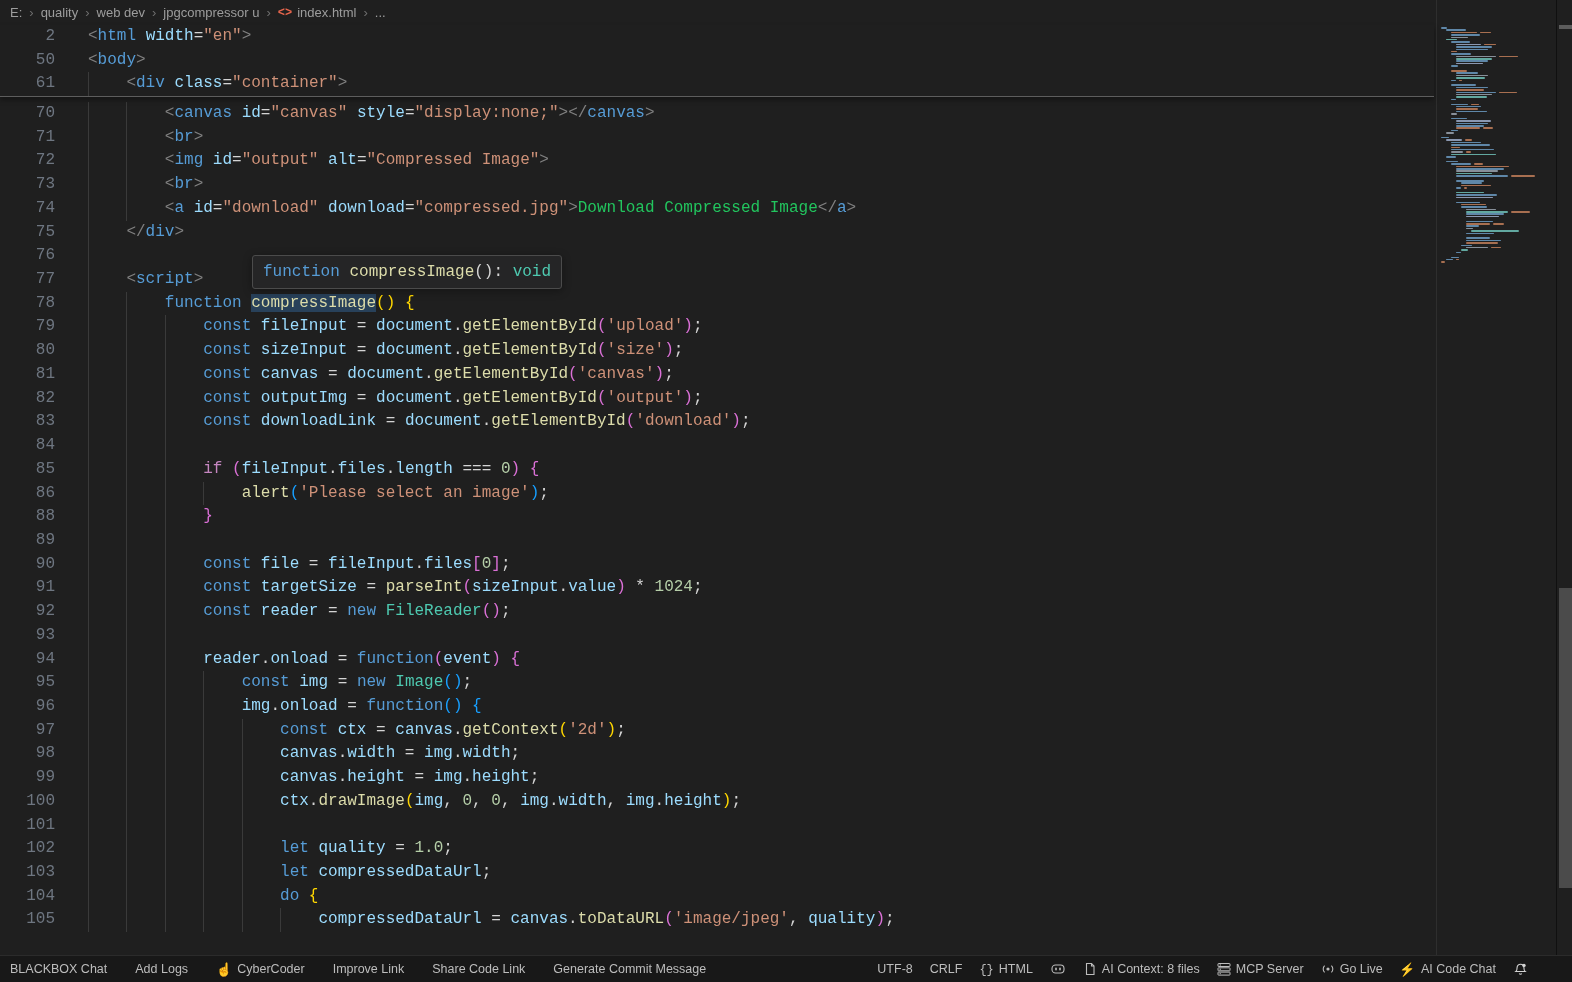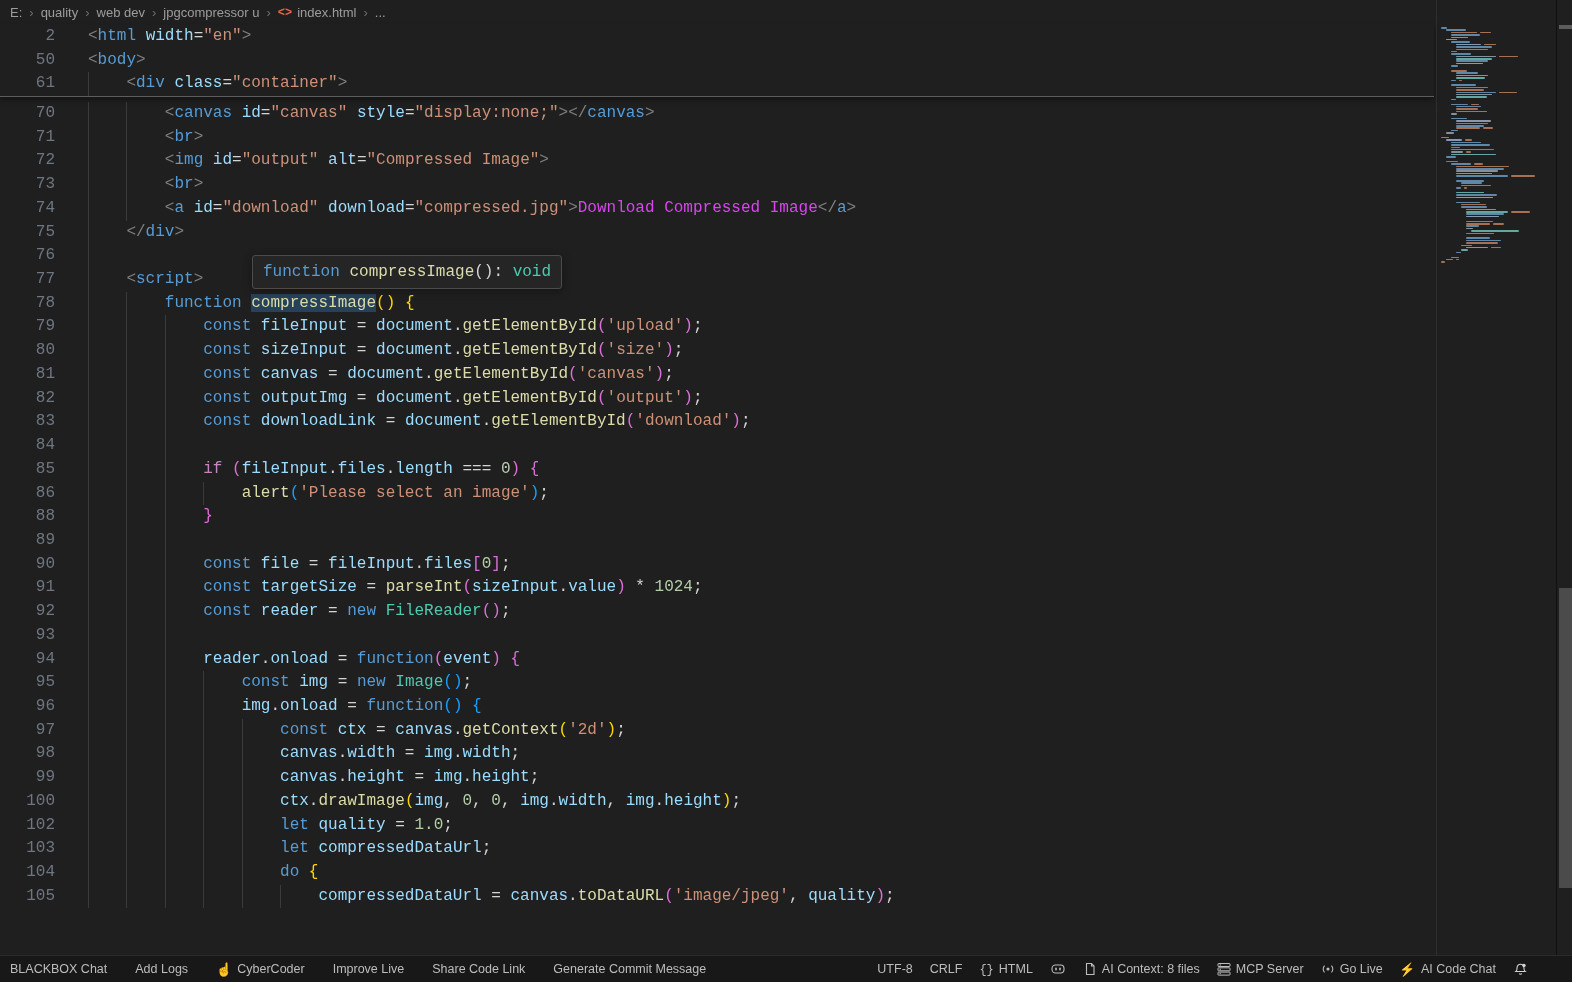--- a/index.html
+++ b/index.html
@@ -13,21 +13,21 @@
   .crumb-html-ico{color:#e8664d;font-family:"Liberation Mono",monospace;font-weight:bold;font-size:12px;margin-right:5px;}
   
   .crow{position:relative;height:23.72px;line-height:23.72px;white-space:pre;
         font-family:"Liberation Mono","DejaVu Sans Mono",monospace;font-size:16px;}
   .gut{position:absolute;left:0;top:0;width:55px;text-align:right;color:#6e7681;}
   .codetxt{position:absolute;left:88px;top:0;}
   .guide{position:absolute;top:0;bottom:0;width:1px;background:#3a3a3a;}
   
   .tk-pun{color:#808080}.tk-tag{color:#569cd6}.tk-attr{color:#9cdcfe}.tk-str{color:#ce9178}
   .tk-kw{color:#569cd6}.tk-ctrl{color:#c586c0}.tk-var{color:#9cdcfe}.tk-fn{color:#dcdcaa}
-  .tk-cls{color:#4ec9b0}.tk-num{color:#b5cea8}.tk-op{color:#d4d4d4}.tk-plain{color:#d4d4d4}.tk-txt{color:#d946ef}
+  .tk-cls{color:#4ec9b0}.tk-num{color:#b5cea8}.tk-op{color:#d4d4d4}.tk-plain{color:#d4d4d4}.tk-txt{color:#22c55e}
   .tk-b1{color:#ffd700}.tk-b2{color:#da70d6}.tk-b3{color:#179fff}
   .tk-hl{background:rgba(48,92,138,.55);}
   
   .sticky{position:absolute;left:0;top:25px;width:1434px;background:#1f1f1f;z-index:5;
           border-bottom:1px solid #5d5d5d;box-shadow:0 3px 5px rgba(0,0,0,.35);}
   
   .viewport{position:absolute;left:0;top:97px;width:1434px;height:858px;overflow:hidden;padding-top:5px;box-sizing:border-box;}
   
   .tooltip{position:absolute;left:252px;top:255px;z-index:9;background:#252526;border:1px solid #4b4b4b;
     border-radius:3px;padding:4px 10px;font-family:"Liberation Mono","DejaVu Sans Mono",monospace;
@@ -100,20 +100,21 @@
       <div class="crow"><span class="gut">91</span><div class="guide" style="left: 88px;"></div><div class="guide" style="left: 126.4px;"></div><div class="guide" style="left: 164.8px;"></div><span class="codetxt"><span class="tk-plain">            </span><span class="tk-kw">const</span><span class="tk-plain"> </span><span class="tk-var">targetSize</span><span class="tk-op"> = </span><span class="tk-fn">parseInt</span><span class="tk-b2">(</span><span class="tk-var">sizeInput</span><span class="tk-plain">.</span><span class="tk-var">value</span><span class="tk-b2">)</span><span class="tk-op"> * </span><span class="tk-num">1024</span><span class="tk-plain">;</span></span></div>
       <div class="crow"><span class="gut">92</span><div class="guide" style="left: 88px;"></div><div class="guide" style="left: 126.4px;"></div><div class="guide" style="left: 164.8px;"></div><span class="codetxt"><span class="tk-plain">            </span><span class="tk-kw">const</span><span class="tk-plain"> </span><span class="tk-var">reader</span><span class="tk-op"> = </span><span class="tk-kw">new</span><span class="tk-plain"> </span><span class="tk-cls">FileReader</span><span class="tk-b2">()</span><span class="tk-plain">;</span></span></div>
       <div class="crow"><span class="gut">93</span><div class="guide" style="left: 88px;"></div><div class="guide" style="left: 126.4px;"></div><div class="guide" style="left: 164.8px;"></div><span class="codetxt"><span class="tk-plain">            </span></span></div>
       <div class="crow"><span class="gut">94</span><div class="guide" style="left: 88px;"></div><div class="guide" style="left: 126.4px;"></div><div class="guide" style="left: 164.8px;"></div><span class="codetxt"><span class="tk-plain">            </span><span class="tk-var">reader</span><span class="tk-plain">.</span><span class="tk-var">onload</span><span class="tk-op"> = </span><span class="tk-kw">function</span><span class="tk-b2">(</span><span class="tk-var">event</span><span class="tk-b2">)</span><span class="tk-plain"> </span><span class="tk-b2">{</span></span></div>
       <div class="crow"><span class="gut">95</span><div class="guide" style="left: 88px;"></div><div class="guide" style="left: 126.4px;"></div><div class="guide" style="left: 164.8px;"></div><div class="guide" style="left: 203.2px;"></div><span class="codetxt"><span class="tk-plain">                </span><span class="tk-kw">const</span><span class="tk-plain"> </span><span class="tk-var">img</span><span class="tk-op"> = </span><span class="tk-kw">new</span><span class="tk-plain"> </span><span class="tk-cls">Image</span><span class="tk-b3">()</span><span class="tk-plain">;</span></span></div>
       <div class="crow"><span class="gut">96</span><div class="guide" style="left: 88px;"></div><div class="guide" style="left: 126.4px;"></div><div class="guide" style="left: 164.8px;"></div><div class="guide" style="left: 203.2px;"></div><span class="codetxt"><span class="tk-plain">                </span><span class="tk-var">img</span><span class="tk-plain">.</span><span class="tk-var">onload</span><span class="tk-op"> = </span><span class="tk-kw">function</span><span class="tk-b3">()</span><span class="tk-plain"> </span><span class="tk-b3">{</span></span></div>
       <div class="crow"><span class="gut">97</span><div class="guide" style="left: 88px;"></div><div class="guide" style="left: 126.4px;"></div><div class="guide" style="left: 164.8px;"></div><div class="guide" style="left: 203.2px;"></div><div class="guide" style="left: 241.6px;"></div><span class="codetxt"><span class="tk-plain">                    </span><span class="tk-kw">const</span><span class="tk-plain"> </span><span class="tk-var">ctx</span><span class="tk-op"> = </span><span class="tk-var">canvas</span><span class="tk-plain">.</span><span class="tk-fn">getContext</span><span class="tk-b1">(</span><span class="tk-str">'2d'</span><span class="tk-b1">)</span><span class="tk-plain">;</span></span></div>
       <div class="crow"><span class="gut">98</span><div class="guide" style="left: 88px;"></div><div class="guide" style="left: 126.4px;"></div><div class="guide" style="left: 164.8px;"></div><div class="guide" style="left: 203.2px;"></div><div class="guide" style="left: 241.6px;"></div><span class="codetxt"><span class="tk-plain">                    </span><span class="tk-var">canvas</span><span class="tk-plain">.</span><span class="tk-var">width</span><span class="tk-op"> = </span><span class="tk-var">img</span><span class="tk-plain">.</span><span class="tk-var">width</span><span class="tk-plain">;</span></span></div>
       <div class="crow"><span class="gut">99</span><div class="guide" style="left: 88px;"></div><div class="guide" style="left: 126.4px;"></div><div class="guide" style="left: 164.8px;"></div><div class="guide" style="left: 203.2px;"></div><div class="guide" style="left: 241.6px;"></div><span class="codetxt"><span class="tk-plain">                    </span><span class="tk-var">canvas</span><span class="tk-plain">.</span><span class="tk-var">height</span><span class="tk-op"> = </span><span class="tk-var">img</span><span class="tk-plain">.</span><span class="tk-var">height</span><span class="tk-plain">;</span></span></div>
       <div class="crow"><span class="gut">100</span><div class="guide" style="left: 88px;"></div><div class="guide" style="left: 126.4px;"></div><div class="guide" style="left: 164.8px;"></div><div class="guide" style="left: 203.2px;"></div><div class="guide" style="left: 241.6px;"></div><span class="codetxt"><span class="tk-plain">                    </span><span class="tk-var">ctx</span><span class="tk-plain">.</span><span class="tk-fn">drawImage</span><span class="tk-b1">(</span><span class="tk-var">img</span><span class="tk-plain">, </span><span class="tk-num">0</span><span class="tk-plain">, </span><span class="tk-num">0</span><span class="tk-plain">, </span><span class="tk-var">img</span><span class="tk-plain">.</span><span class="tk-var">width</span><span class="tk-plain">, </span><span class="tk-var">img</span><span class="tk-plain">.</span><span class="tk-var">height</span><span class="tk-b1">)</span><span class="tk-plain">;</span></span></div>
+      <div class="crow"><span class="gut">101</span><div class="guide" style="left: 88px;"></div><div class="guide" style="left: 126.4px;"></div><div class="guide" style="left: 164.8px;"></div><div class="guide" style="left: 203.2px;"></div><div class="guide" style="left: 241.6px;"></div><span class="codetxt"><span class="tk-plain">                    </span></span></div>
       <div class="crow"><span class="gut">102</span><div class="guide" style="left: 88px;"></div><div class="guide" style="left: 126.4px;"></div><div class="guide" style="left: 164.8px;"></div><div class="guide" style="left: 203.2px;"></div><div class="guide" style="left: 241.6px;"></div><span class="codetxt"><span class="tk-plain">                    </span><span class="tk-kw">let</span><span class="tk-plain"> </span><span class="tk-var">quality</span><span class="tk-op"> = </span><span class="tk-num">1.0</span><span class="tk-plain">;</span></span></div>
       <div class="crow"><span class="gut">103</span><div class="guide" style="left: 88px;"></div><div class="guide" style="left: 126.4px;"></div><div class="guide" style="left: 164.8px;"></div><div class="guide" style="left: 203.2px;"></div><div class="guide" style="left: 241.6px;"></div><span class="codetxt"><span class="tk-plain">                    </span><span class="tk-kw">let</span><span class="tk-plain"> </span><span class="tk-var">compressedDataUrl</span><span class="tk-plain">;</span></span></div>
       <div class="crow"><span class="gut">104</span><div class="guide" style="left: 88px;"></div><div class="guide" style="left: 126.4px;"></div><div class="guide" style="left: 164.8px;"></div><div class="guide" style="left: 203.2px;"></div><div class="guide" style="left: 241.6px;"></div><span class="codetxt"><span class="tk-plain">                    </span><span class="tk-kw">do</span><span class="tk-plain"> </span><span class="tk-b1">{</span></span></div>
       <div class="crow"><span class="gut">105</span><div class="guide" style="left: 88px;"></div><div class="guide" style="left: 126.4px;"></div><div class="guide" style="left: 164.8px;"></div><div class="guide" style="left: 203.2px;"></div><div class="guide" style="left: 241.6px;"></div><div class="guide" style="left: 280px;"></div><span class="codetxt"><span class="tk-plain">                        </span><span class="tk-var">compressedDataUrl</span><span class="tk-op"> = </span><span class="tk-var">canvas</span><span class="tk-plain">.</span><span class="tk-fn">toDataURL</span><span class="tk-b2">(</span><span class="tk-str">'image/jpeg'</span><span class="tk-plain">, </span><span class="tk-var">quality</span><span class="tk-b2">)</span><span class="tk-plain">;</span></span></div>
     </div>
   <div class="tooltip"><span class="tk-kw">function</span><span class="tk-plain"> </span><span class="tk-fn">compressImage</span><span class="tk-plain">(): </span><span class="tk-cls">void</span></div>
   <div class="minimap">
       <div class="mrow">
         <div class="mbar" style="left: 4px; width: 6px; background: rgb(95, 135, 168);"></div>
       </div>
@@ -414,21 +415,21 @@
           <span>BLACKBOX Chat</span>
         </div>
         <div class="sb-item">
           <span>Add Logs</span>
         </div>
         <div class="sb-item">
           <span><span class="sb-hand">☝</span></span>
           <span>CyberCoder</span>
         </div>
         <div class="sb-item">
-          <span>Improve Live</span>
+          <span>Improve Link</span>
         </div>
         <div class="sb-item">
           <span>Share Code Link</span>
         </div>
         <div class="sb-item">
           <span>Generate Commit Message</span>
         </div>
       </div>
     <div class="sb-right">
         <div class="sb-item">

